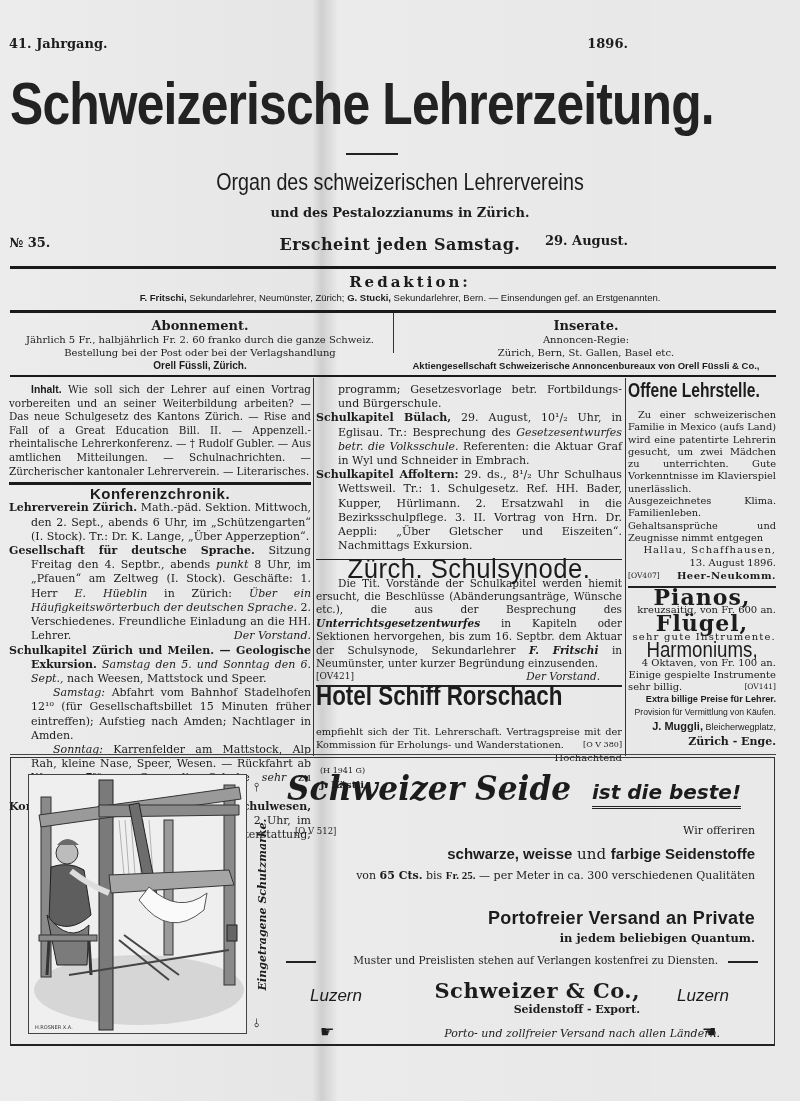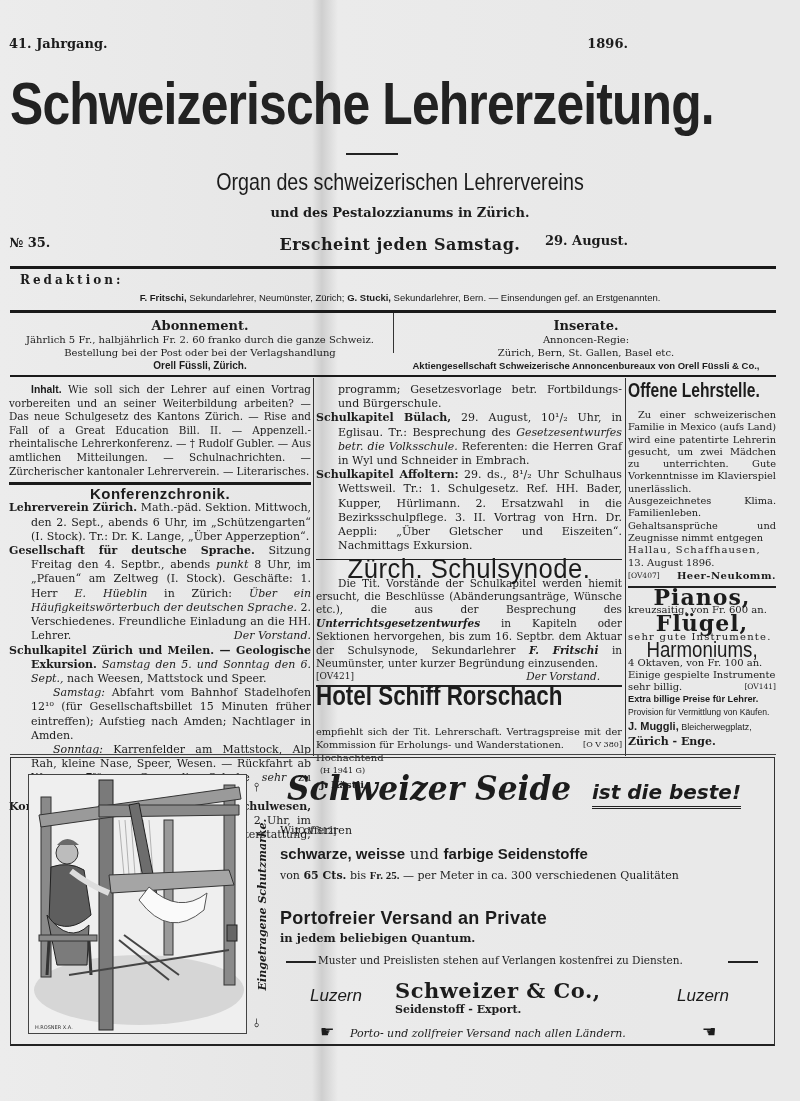--- a/index.html
+++ b/index.html
@@ -16,36 +16,36 @@
   .year { right: 22px; top: 36px; font-size: 13px; font-weight: bold; }
   .masthead { left: 10px; top: 64px; width: 770px; font-family: "Liberation Sans", "DejaVu Sans", sans-serif; font-weight: bold; font-size: 60px; letter-spacing: -1px; line-height: 80px; transform: scaleX(0.83); transform-origin: left top; white-space: nowrap; width: 940px; color:#222; }
   .mast-rule { left: 346px; top: 153px; width: 52px; height: 2px; background: #222; }
   .organ { left: 0; width: 800px; top: 168px; text-align: center; font-size: 24px; font-family: "Liberation Sans", sans-serif; transform: scaleX(0.82); }
   .pestalozzi { left: 0; width: 800px; top: 205px; text-align: center; font-size: 13px; font-weight: bold; }
   .nr { left: 9px; top: 235px; font-size: 13px; font-weight: bold; }
   .erscheint { left: 0; width: 800px; top: 235px; text-align: center; font-size: 16px; font-weight: bold; letter-spacing: 0.5px; }
   .date { right: 22px; top: 233px; font-size: 13px; font-weight: bold; }
 
   .hr-thick { height: 3px; background: #1a1a1a; left: 10px; width: 766px; }
-  .redaktion-title { left: 0; width: 800px; top: 273px; font-size: 12px; font-weight: bold; letter-spacing: 3px; padding-left: 20px; }
+  .redaktion-title { left: 0; width: 800px; top: 273px; text-align: center; font-size: 15px; font-weight: bold; letter-spacing: 3px; padding-left: 20px; }
   .redaktion-text { left: 0; width: 800px; top: 292px; text-align: center; font-size: 10px; }
   .vdiv { width: 1px; background: #333; }
 
   .box-title { font-size: 13px; font-weight: bold; text-align: center; }
   .box-line { font-size: 10px; text-align: center; line-height: 13px; }
 
   
   .col { font-size: 11px; line-height: 14.2px; text-align: justify; }
   .col p { margin: 0; }
   .hang { padding-left: 22px; text-indent: -22px; }
   .ind { text-indent: 22px; }
   .sansb { font-family: "Liberation Sans", "DejaVu Sans", sans-serif; font-weight: bold; }
   .section-title { font-family: "Liberation Sans", "DejaVu Sans", sans-serif; font-weight: bold; font-size: 15px; text-align: center; letter-spacing: 0.5px; }
   .right { text-align: right; }
-  .center { text-align: left; }
+  .center { text-align: right; }
 
   .zurch { font-family: "Liberation Sans", sans-serif; font-size: 27px; text-align: center; letter-spacing: 0.5px; transform: scaleX(0.95); }
   .hotel { font-family: "Liberation Sans", sans-serif; font-weight: bold; font-size: 28px; transform: scaleX(0.80); transform-origin: left top; white-space: nowrap; }
   .offene { font-family: "Liberation Sans", sans-serif; font-weight: bold; font-size: 20px; transform: scaleX(0.78); transform-origin: left top; white-space: nowrap; }
   .pianos { font-family: "DejaVu Serif", serif; font-weight: bold; font-size: 22px; text-align: center; letter-spacing: 1px; }
   .harm { font-family: "Liberation Sans", sans-serif; font-size: 22px; text-align: center; transform: scaleX(0.85); }
 
   
   .ad-box { left: 10px; top: 757px; width: 765px; height: 289px; border: 1px solid #333; border-bottom: 2px solid #222; }
   .loom { left: 28px; top: 774px; width: 219px; height: 260px; border: 1px solid #444; background: #f2f2f2; overflow: hidden; }
@@ -104,21 +104,21 @@
     <p class="hang"><span class="bold">Gesellschaft für deutsche Sprache.</span><span> Sitzung Freitag den 4. Septbr., abends </span><span class="it">punkt</span><span> 8 Uhr, im „Pfauen“ am Zeltweg (I. Stock). Geschäfte: 1. Herr </span><span class="it">E. Hüeblin</span><span> in Zürich: </span><span class="it">Über ein Häufigkeitswörterbuch der deutschen Sprache.</span><span> 2. Verschiedenes. Freundliche Einladung an die HH. Lehrer.</span></p>
     <p class="right it" style="margin-top:-14px;">Der Vorstand.</p>
     <p class="hang"><span class="bold">Schulkapitel Zürich und Meilen. — Geologische Exkursion.</span><span class="it"> Samstag den 5. und Sonntag den 6. Sept.,</span><span> nach Weesen, Mattstock und Speer.</span></p>
     <p style="padding-left:22px;"><span style="padding-left:22px;"></span><span class="it">Samstag:</span><span> Abfahrt vom Bahnhof Stadelhofen 12¹⁰ (für Gesellschaftsbillet 15 Minuten früher eintreffen); Aufstieg nach Amden; Nachtlager in Amden.</span></p>
     <p style="padding-left:22px;"><span style="padding-left:22px;"></span><span class="it">Sonntag:</span><span> Karrenfelder am Mattstock, Alp Rah, kleine Nase, Speer, Wesen. — Rückfahrt ab Weesen 7⁵⁶. — Genagelte Schuhe </span><span class="it">sehr</span><span> zu empfehlen.</span></p>
     <p class="hang"><span class="bold">Kommission für Fortbildungsschulwesen,</span><span> Samstag den 5. Septbr., nachmittags 2 Uhr, im Hotel Gotthard in Zürich. Tr.: Berichterstattung; Rechnung; Arbeits-</span></p>
   </div>
 
   <div class="abs col" style="left:316px; top:383px; width:306px;">
     <p style="padding-left:22px;">programm; Gesetzesvorlage betr. Fortbildungs- und Bürgerschule.</p>
-    <p class="hang"><span class="bold">Schulkapitel Bülach,</span><span> 29. August, 10¹/₂ Uhr, in Eglisau. Tr.: Besprechung des </span><span class="it">Gesetzesentwurfes betr. die Volksschule.</span><span> Referenten: die Herren Graf in Wyl und Schneider in Embrach.</span></p>
+    <p class="hang"><span class="bold">Schulkapitel Bülach,</span><span> 29. August, 10¹/₂ Uhr, in Eglisau. Tr.: Besprechung des </span><span class="it">Gesetzesentwurfes betr. die Volksschule.</span><span> Referenten: die Aktuar Graf in Wyl und Schneider in Embrach.</span></p>
     <p class="hang"><span class="bold">Schulkapitel Affoltern:</span><span> 29. ds., 8¹/₂ Uhr Schulhaus Wettsweil. Tr.: 1. Schulgesetz. Ref. HH. Bader, Kupper, Hürlimann. 2. Ersatzwahl in die Bezirksschulpflege. 3. II. Vortrag von Hrn. Dr. Aeppli: „Über Gletscher und Eiszeiten“. Nachmittags Exkursion.</span></p>
     <div style="height:1px; background:#222; margin:6px 0 2px;"></div>
     <div class="zurch">Zürch. Schulsynode.</div>
     <p class="ind" style="font-size:10.5px; line-height:13.4px;"><span>Die Tit. Vorstände der Schulkapitel werden hiemit ersucht, die Beschlüsse (Abänderungsanträge, Wünsche etc.), die aus der Besprechung des </span><span class="it bold">Unterrichtsgesetzentwurfes</span><span> in Kapiteln oder Sektionen hervorgehen, bis zum 16. Septbr. dem Aktuar der Schulsynode, Sekundarlehrer </span><span class="it bold">F. Fritschi</span><span> in Neumünster, unter kurzer Begründung einzusenden.</span></p>
     <div style="display:flex; justify-content:space-between; font-size:10.5px; line-height:13px;">
       <span style="font-size:9px;">[OV421]</span>
       <span class="it" style="padding-right:22px;">Der Vorstand.</span>
     </div>
     <div style="height:2px; background:#222; margin:2px 0 2px;"></div>
     <div style="height:36px; position:relative;">

